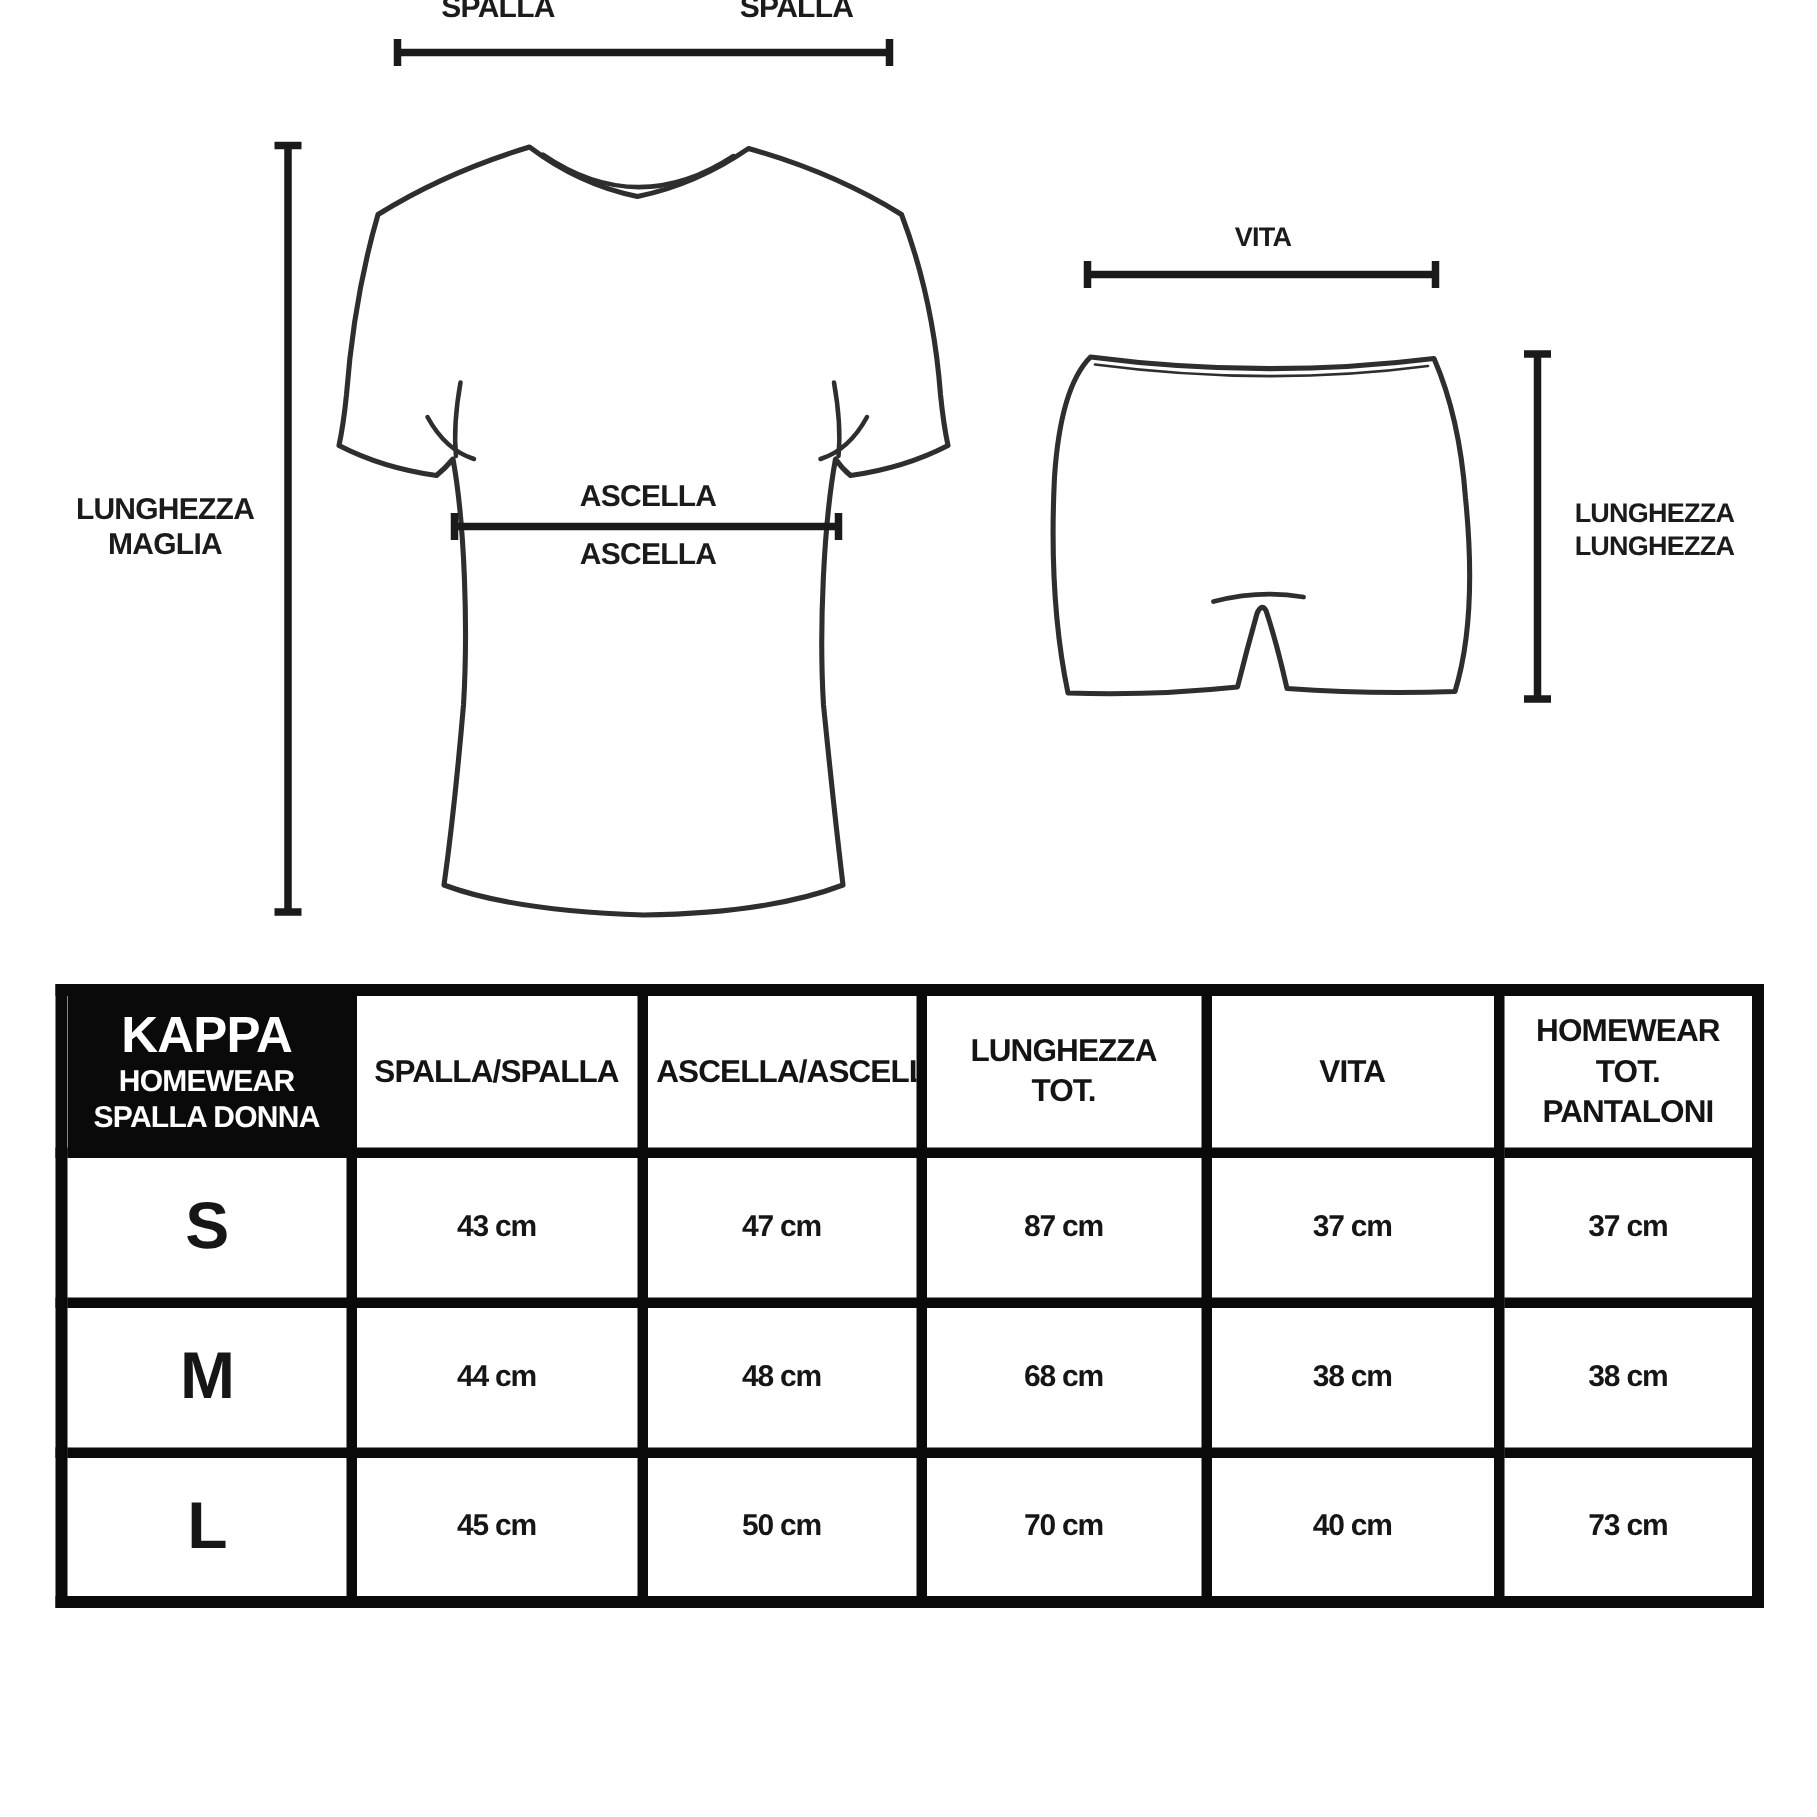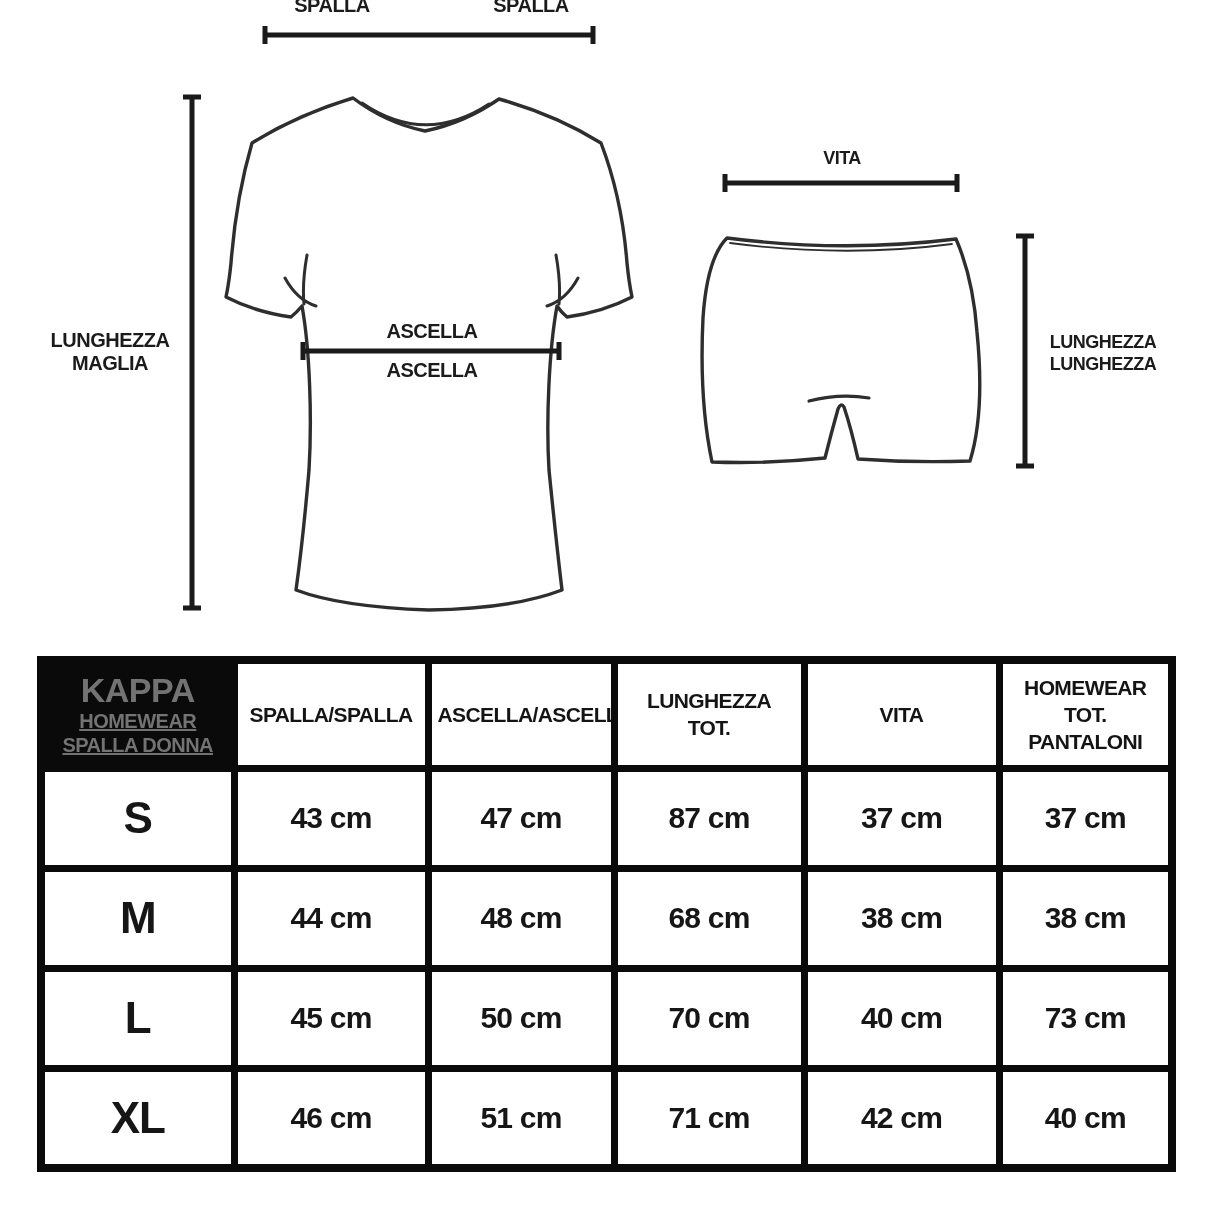--- a/index.html
+++ b/index.html
@@ -25,27 +25,27 @@
     position:absolute;left:37px;top:656px;width:1131px;
     border-collapse:collapse;table-layout:fixed;
     border:8px solid #0a0a0a;
   }
   table.size-table th,table.size-table td{
     border:7px solid #0a0a0a;text-align:center;vertical-align:middle;
     padding:0 6px;overflow:hidden;
   }
   tr.hdr-row{height:108px;}
   tr.data-row{height:100px;}
-  .brand-cell{background:#0a0a0a;color:#737373;}
+  .brand-cell{background:#0a0a0a;color:#ffffff;}
   .brand-name{font-size:34px;font-weight:bold;letter-spacing:-0.5px;line-height:38px;}
-  .brand-sub{font-size:20px;font-weight:bold;letter-spacing:-0.5px;line-height:24px;text-decoration:underline;}
+  .brand-sub{font-size:20px;font-weight:bold;letter-spacing:-0.5px;line-height:24px;}
   .col-hdr{font-size:21px;font-weight:bold;letter-spacing:-0.6px;line-height:27px;color:#141414;}
   .col-hdr .hline{display:block;}
   .size-cell{font-size:44px;font-weight:bold;letter-spacing:-1px;}
-  .val-cell{font-size:30px;font-weight:bold;letter-spacing:-0.8px;}
+  .val-cell{font-size:20px;font-weight:bold;letter-spacing:-0.8px;}
 </style>
 </head>
 <body>
 
 <div class="diagram">
 
   <svg width="1211" height="656" viewBox="0 0 1211 656">
 
     <path d="M 353 98 Q 386 123 425 131 Q 464 123 499 99
          Q 556 115 601 143 Q 622 198 627 263 Q 629 283 632 297
@@ -147,22 +147,14 @@
     <td class="val-cell">38 cm</td>
   </tr>
   <tr class="data-row">
     <td class="size-cell">L</td>
     <td class="val-cell">45 cm</td>
     <td class="val-cell">50 cm</td>
     <td class="val-cell">70 cm</td>
     <td class="val-cell">40 cm</td>
     <td class="val-cell">73 cm</td>
   </tr>
-  <tr class="data-row">
-    <td class="size-cell">XL</td>
-    <td class="val-cell">46 cm</td>
-    <td class="val-cell">51 cm</td>
-    <td class="val-cell">71 cm</td>
-    <td class="val-cell">42 cm</td>
-    <td class="val-cell">40 cm</td>
-  </tr>
 </tbody>
   </table>
 
 </body></html>

